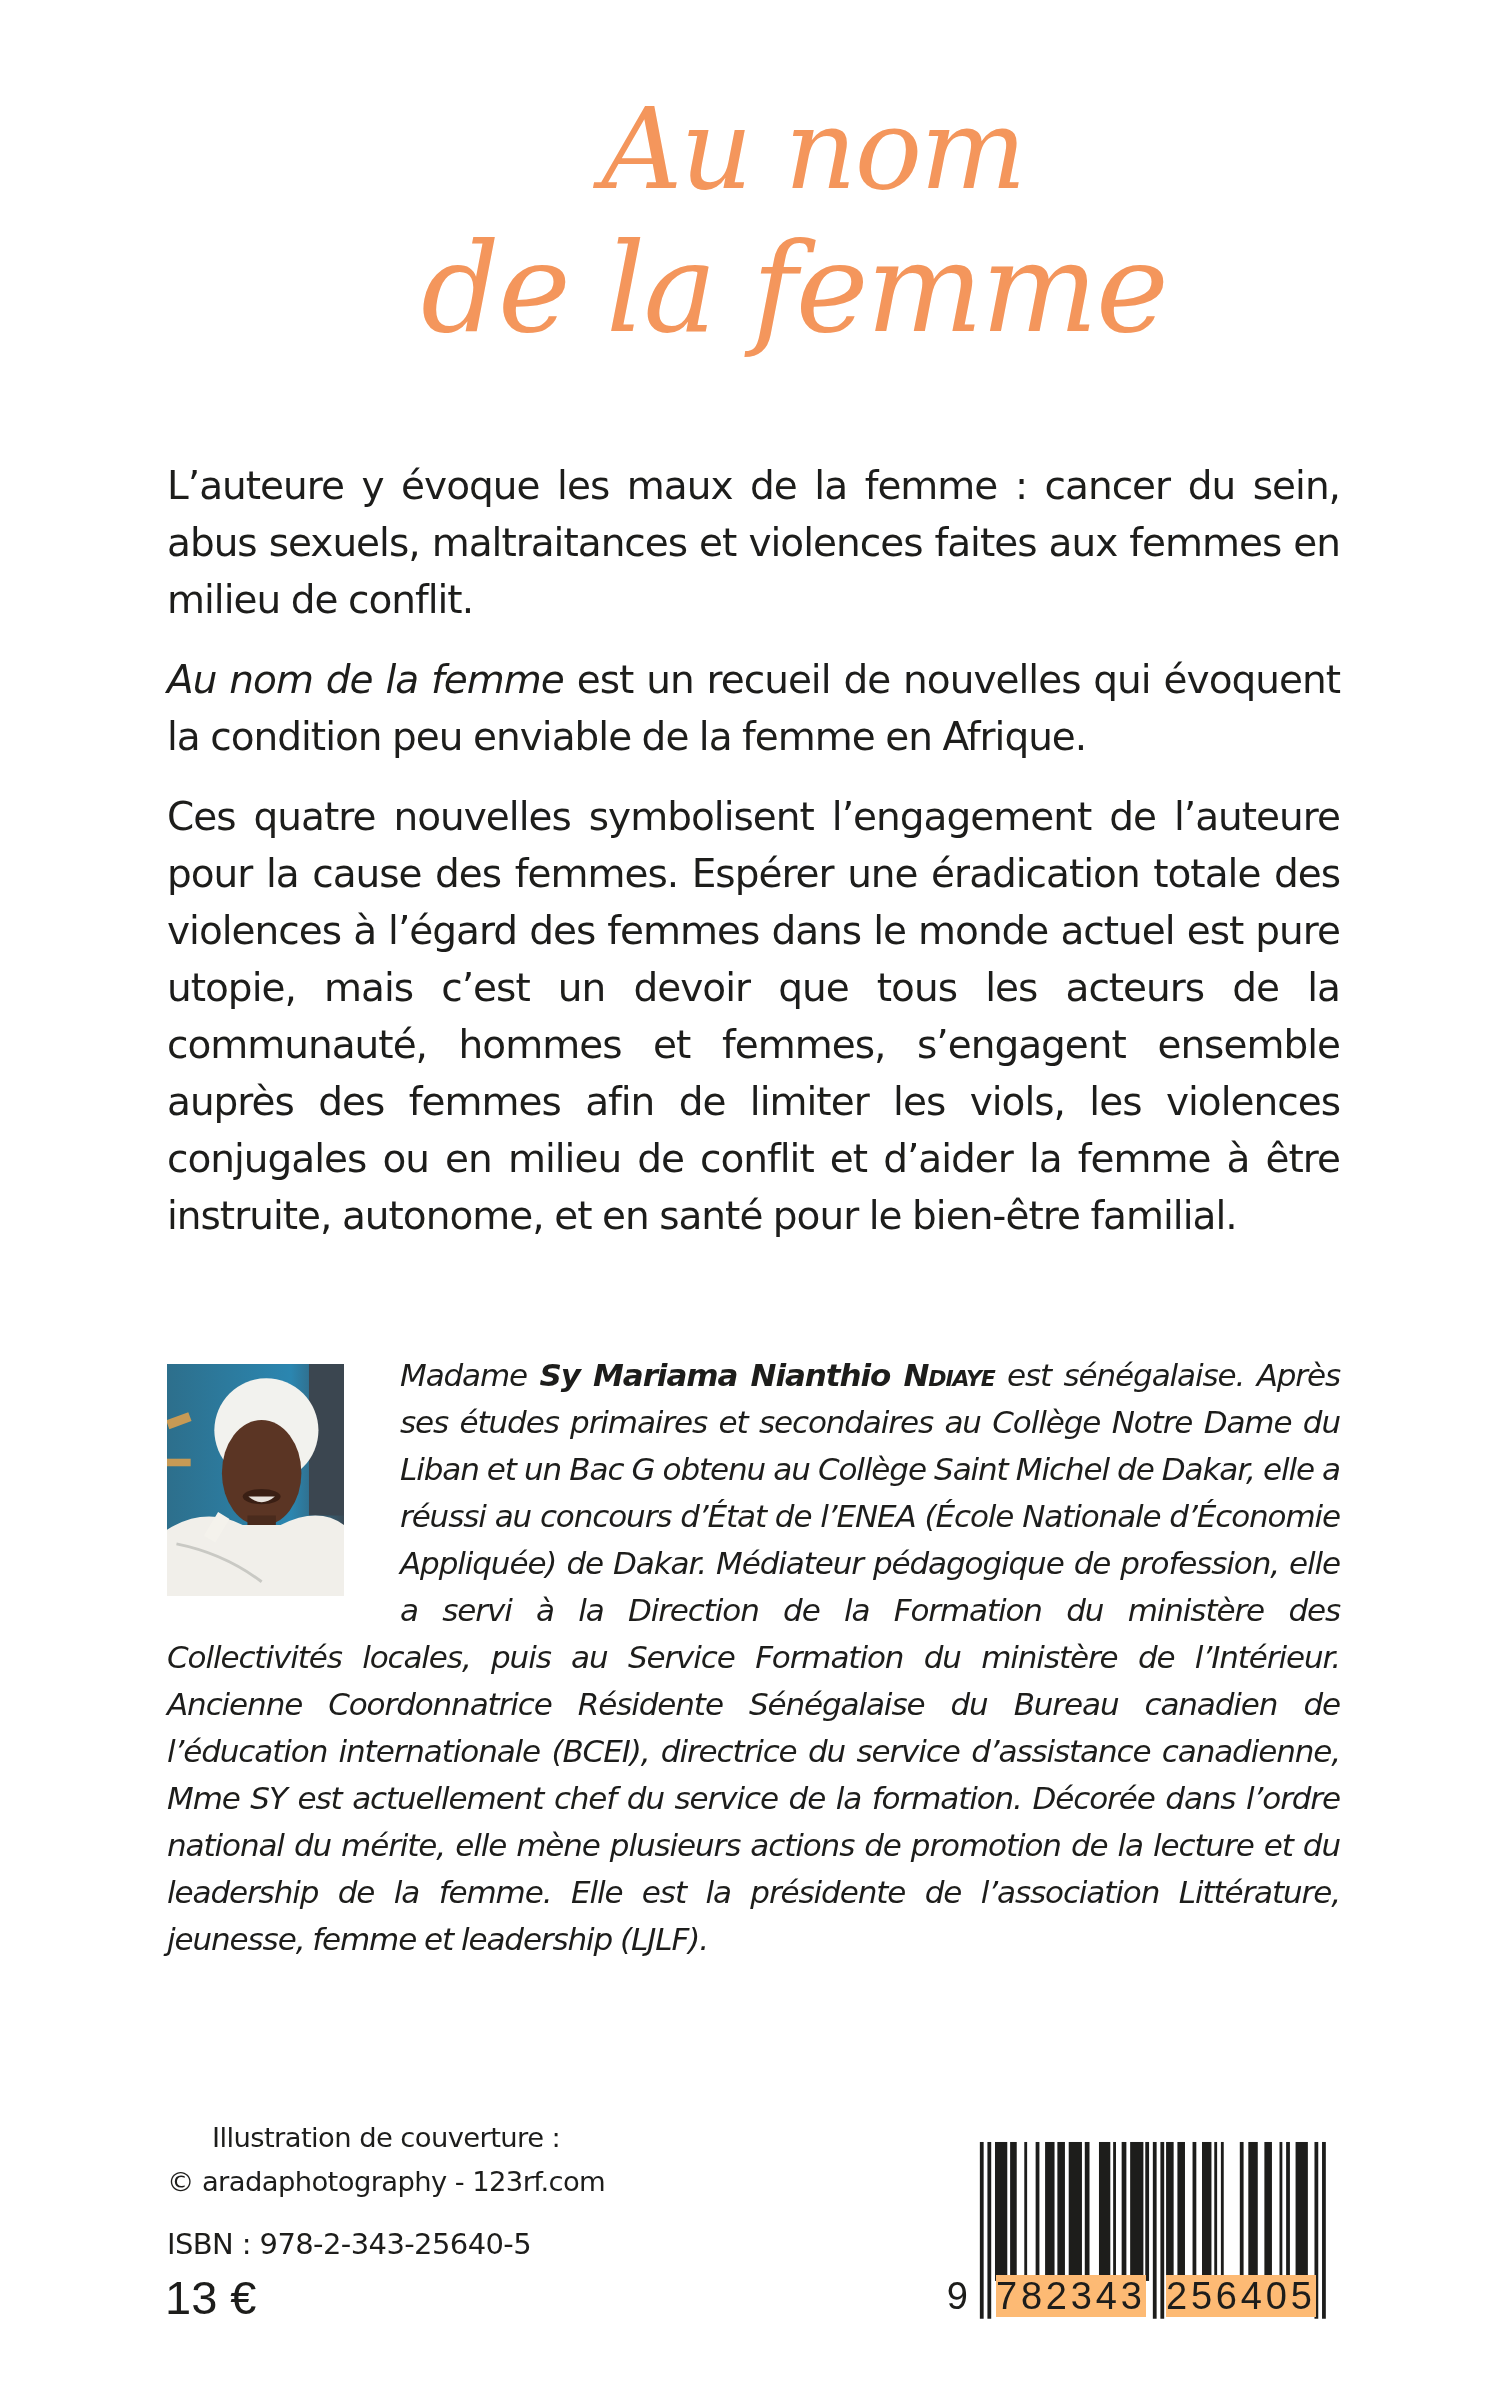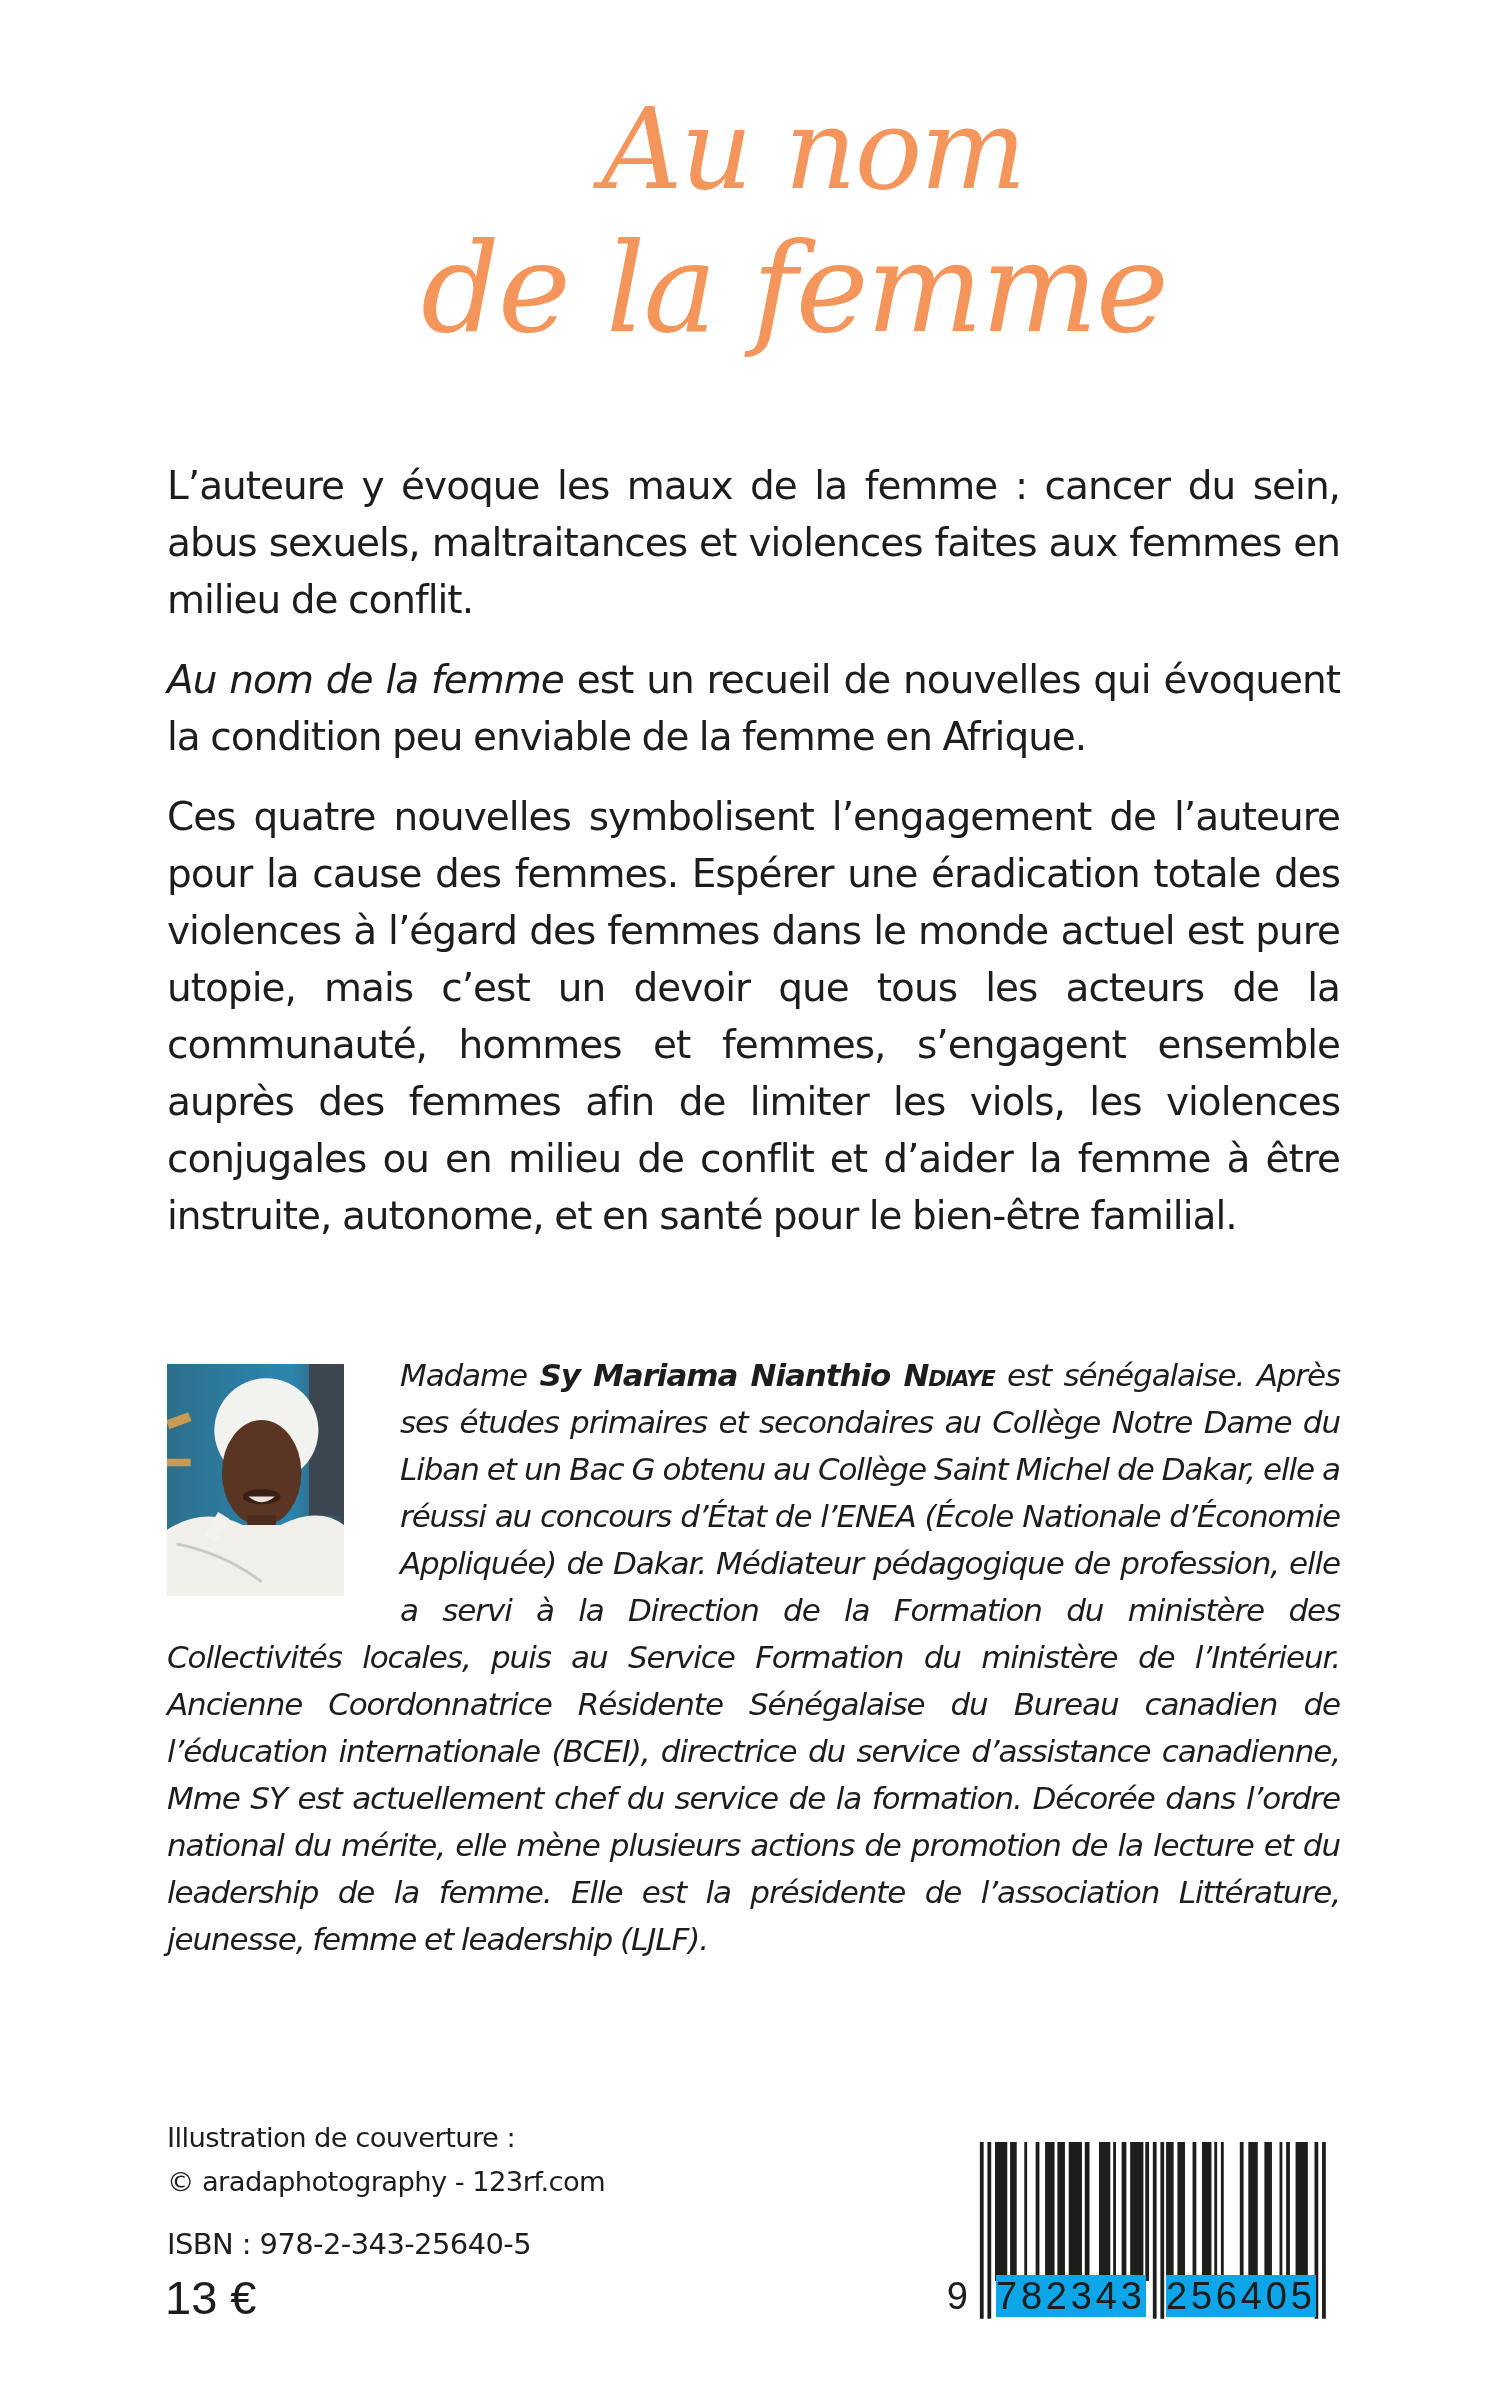--- a/index.html
+++ b/index.html
@@ -105,20 +105,21 @@
   }
 
   
   .credits {
     position: absolute;
     left: 167px;
     top: 2116px;
     font-size: 27.4px;
     line-height: 44px;
     letter-spacing: -0.6px;
+    text-align: center;
   }
   .credits div {
     white-space: nowrap;
   }
   .isbn {
     position: absolute;
     left: 167px;
     top: 2225px;
     font-size: 29px;
     line-height: 38px;
@@ -153,21 +154,21 @@
     width: 397px;
     height: 42px;
     font-family: "Liberation Sans", sans-serif;
     font-size: 38px;
     line-height: 42px;
     color: #1d1d1b;
   }
   .barcode-digits span {
     position: absolute;
     top: 0;
-    background: #0ea5e9;
+    background: #fdba74;
     letter-spacing: 3.8px;
   }
   .barcode-digits .d-first { left: 3.8px; background: transparent; }
   .barcode-digits .d-left { left: 53px; }
   .barcode-digits .d-right { left: 223px; }
 </style>
 </head>
 <body>
 
 <div class="page">

